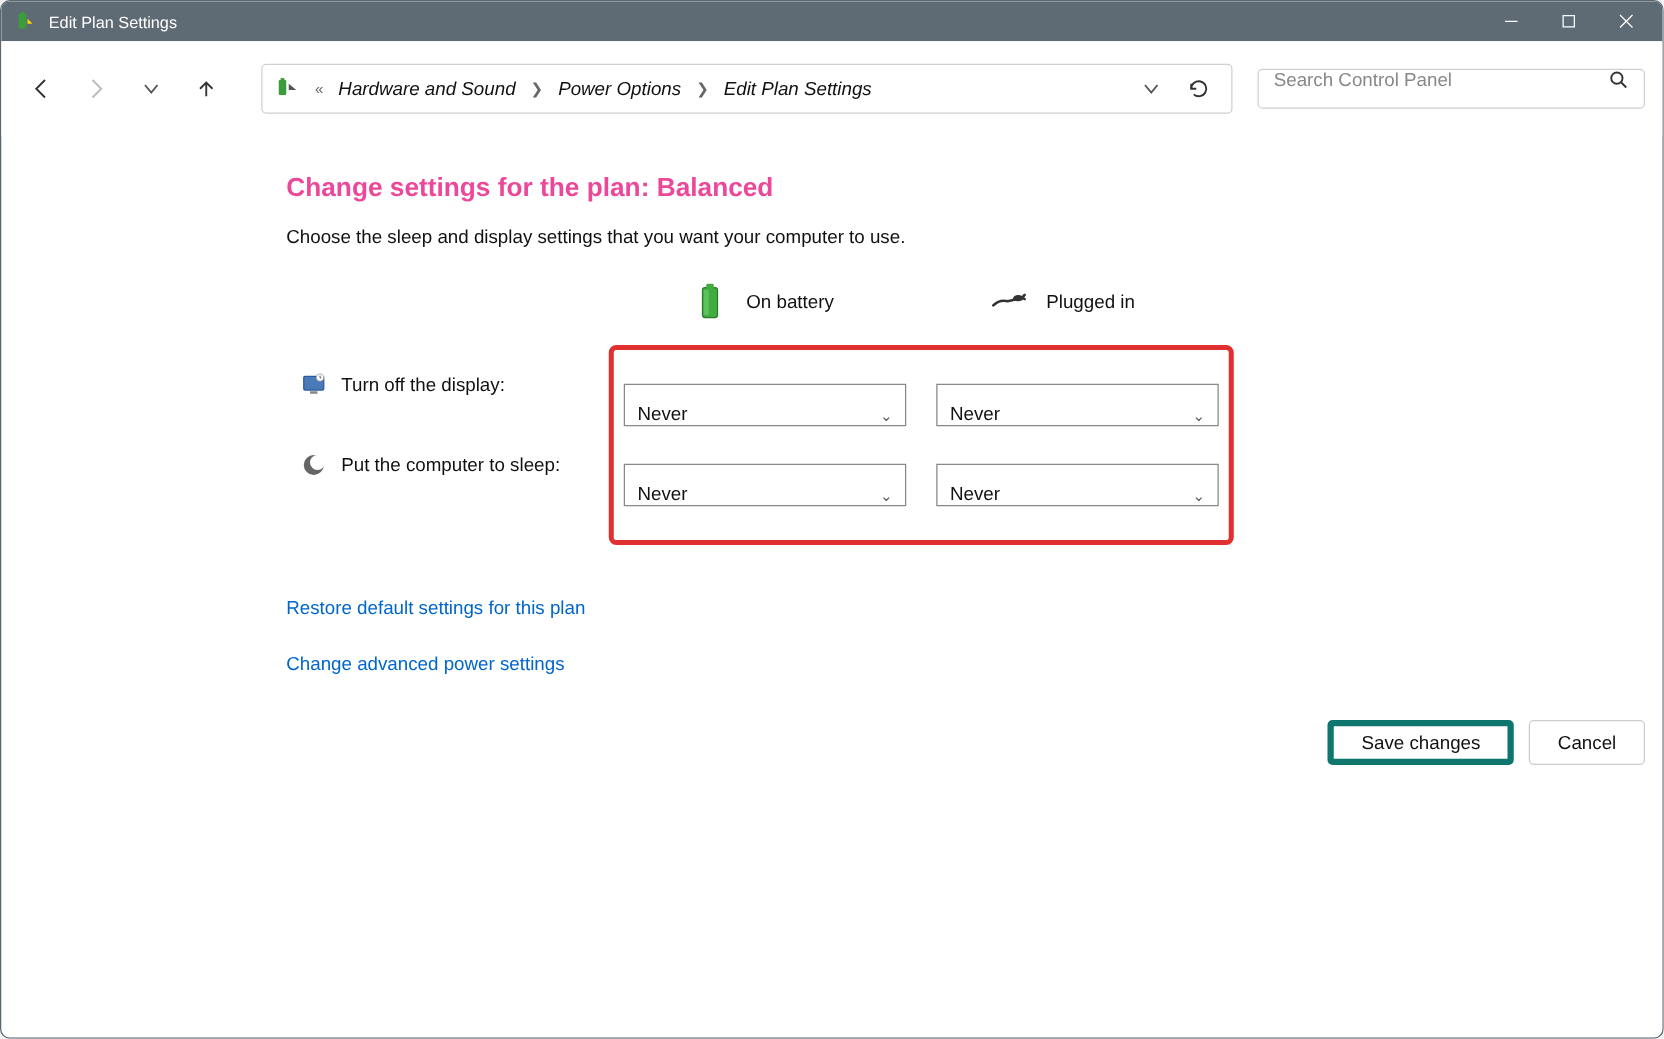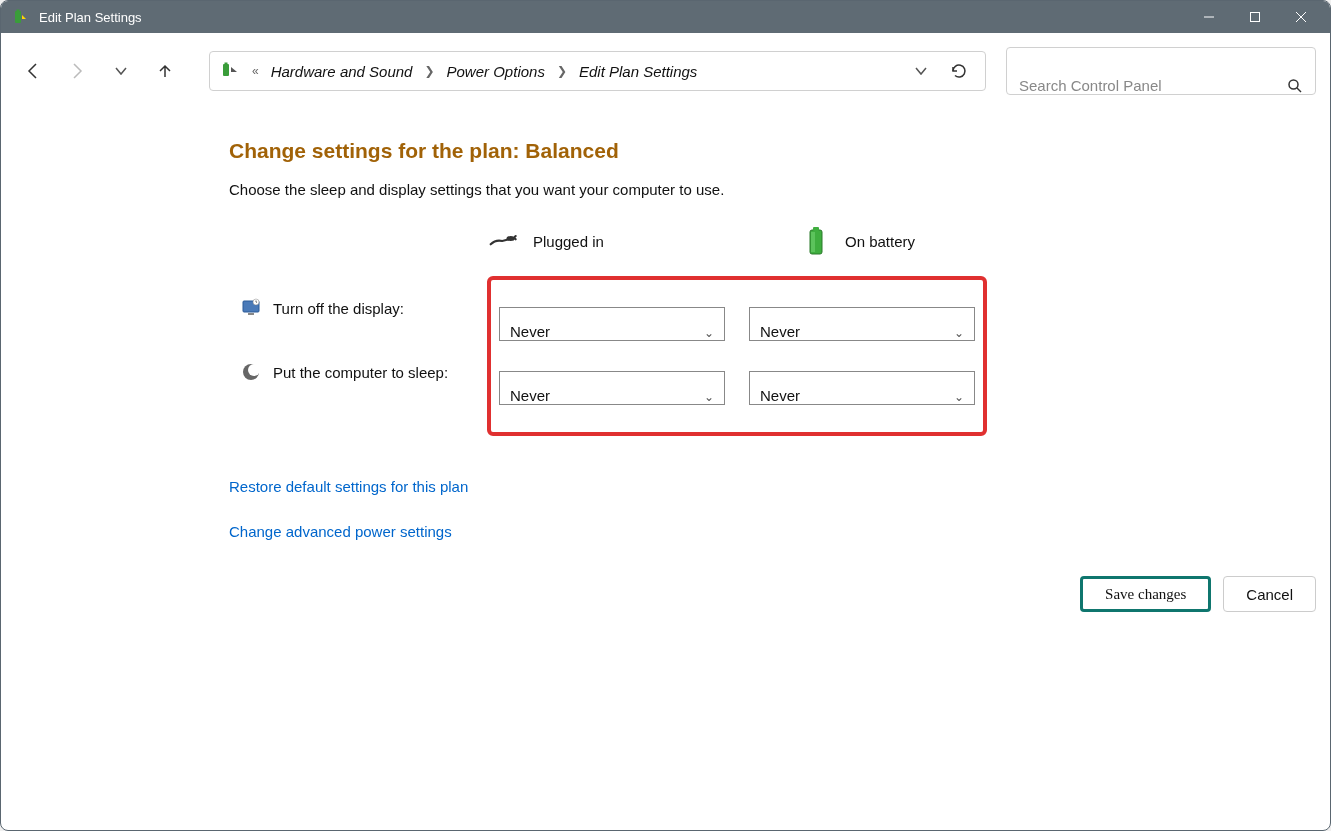--- a/index.html
+++ b/index.html
@@ -20,27 +20,27 @@
 .address-bar { flex: 1; height: 40px; border: 1px solid #d0d0d0; border-radius: 4px; display: flex; align-items: center; padding: 0 8px; margin-left: 18px; }
 .address-icon { width: 24px; height: 24px; margin-right: 4px; display:flex; align-items:center; justify-content:center; }
 .address-chevleft { color: #666; font-size: 12px; margin: 0 6px; }
 .breadcrumb { display: flex; align-items: center; font-size: 15px; color: #111; }
 .breadcrumb-item { padding: 4px 6px; cursor: pointer; font-style: italic; }
 .breadcrumb-sep { color: #666; margin: 0 6px; font-size: 12px; }
 .address-spacer { flex: 1; }
 .address-dropdown { width: 28px; color: #555; cursor: pointer; display:flex; align-items:center; justify-content:center; }
 .address-refresh { width: 36px; color: #333; cursor: pointer; display:flex; align-items:center; justify-content:center; margin-left: 6px; }
 
-.search-box { width: 310px; height: 48px; border: 1px solid #d0d0d0; border-radius: 4px; display: flex; align-items: flex-end; padding: 0 12px; margin-left: 12px; }
+.search-box { width: 310px; height: 32px; border: 1px solid #d0d0d0; border-radius: 4px; display: flex; align-items: flex-start; padding: 0 12px; margin-left: 12px; }
 .search-input { flex: 1; border: none; outline: none; font-size: 15px; color: #333; }
 .search-input::placeholder { color: #888; }
 .search-icon { color: #333; cursor:pointer; }
 
 .content { flex: 1; padding: 30px 0 0 228px; position: relative; }
-.heading { font-size: 21px; color: #a16207; margin-bottom: 18px; }
+.heading { font-size: 21px; color: #ec4899; margin-bottom: 18px; }
 .subtext { font-size: 15px; color: #111; margin-bottom: 28px; margin-top: 16px; }
 
 .columns-header { display: flex; padding-left: 260px; gap: 0; }
 .col-head { width: 248px; display: flex; align-items: center; gap: 14px; font-size: 15px; color: #111; }
 .col-icon { width: 30px; height: 30px; display:flex; align-items:center; justify-content:center; }
 
 .settings-grid { margin-top: 20px; position: relative; border: 4px solid #e03030; border-radius: 6px; padding: 12px 8px 12px 8px; width: 500px; margin-left: 258px; }
 
 .row-wrapper { position: relative; height: 64px; display: flex; align-items: center; }
 .row-label { position: absolute; left: -258px; top: 6px; display: flex; align-items: center; gap: 12px; font-size: 15px; color: #111; width: 250px; }
@@ -50,21 +50,21 @@
 .select-box + .select-box { margin-left: 24px; }
 .select-chev { position: absolute; right: 10px; color: #555; font-size: 12px; }
 
 .row-flex { display: flex; }
 
 .links { margin-top: 42px; }
 .link { font-size: 15px; color: #0066cc; cursor: pointer; margin-bottom: 28px; display: block; }
 
 .footer { position: absolute; right: 14px; bottom: 218px; display: flex; gap: 12px; }
 .btn { height: 36px; padding: 0 22px; border: 1px solid #ccc; border-radius: 4px; background: #fff; font-size: 15px; color: #111; cursor: pointer; display:flex; align-items:center; }
-.btn.primary { border: 3px solid #0f766e; font-family: Liberation Serif, serif; }
+.btn.primary { border: 5px solid #0f766e; }
 
 svg { display: block; }
 </style>
 </head>
 <body>
 
 <div class="window">
 
   <div class="titlebar">
     <span class="titlebar-icon">
@@ -156,38 +156,38 @@
           </svg>
       </span>
     </div>
   </div>
 
   <div class="content">
     <h1 class="heading">Change settings for the plan: Balanced</h1>
     <p class="subtext">Choose the sleep and display settings that you want your computer to use.</p>
 
     <div class="columns-header">
-      <div class="col-head">
-        <span class="col-icon">
-          <svg width="36" height="20" viewBox="0 0 36 20">
-              <path d="M2 14 Q8 8 16 10 L24 8 L30 6 L32 4 M30 6 L32 8" fill="none" stroke="#333" stroke-width="2.5" stroke-linecap="round"></path>
-              <ellipse cx="26" cy="7" rx="5" ry="3" fill="#333"></ellipse>
-            </svg>
-        </span>
-        <span>Plugged in</span>
-      </div>
       <div class="col-head" style="margin-left:64px; width:240px;">
         <span class="col-icon">
           <svg width="24" height="30" viewBox="0 0 24 30">
               <rect x="6" y="4" width="12" height="24" rx="2" fill="#3fae3f" stroke="#2a7a2a"></rect>
               <rect x="9" y="1" width="6" height="4" rx="1" fill="#3fae3f"></rect>
               <rect x="7" y="6" width="4" height="20" fill="#6fd06f" opacity="0.6"></rect>
             </svg>
         </span>
         <span>On battery</span>
+      </div>
+      <div class="col-head">
+        <span class="col-icon">
+          <svg width="36" height="20" viewBox="0 0 36 20">
+              <path d="M2 14 Q8 8 16 10 L24 8 L30 6 L32 4 M30 6 L32 8" fill="none" stroke="#333" stroke-width="2.5" stroke-linecap="round"></path>
+              <ellipse cx="26" cy="7" rx="5" ry="3" fill="#333"></ellipse>
+            </svg>
+        </span>
+        <span>Plugged in</span>
       </div>
     </div>
 
     <div class="settings-grid">
       <div class="row-wrapper">
         <div class="row-label">
           <span class="row-label-icon">
             <svg width="20" height="20" viewBox="0 0 20 20">
                 <rect x="2" y="3" width="16" height="11" rx="1" fill="#4a7ab8" stroke="#2a5a98"></rect>
                 <rect x="7" y="15" width="6" height="2" fill="#888"></rect>

